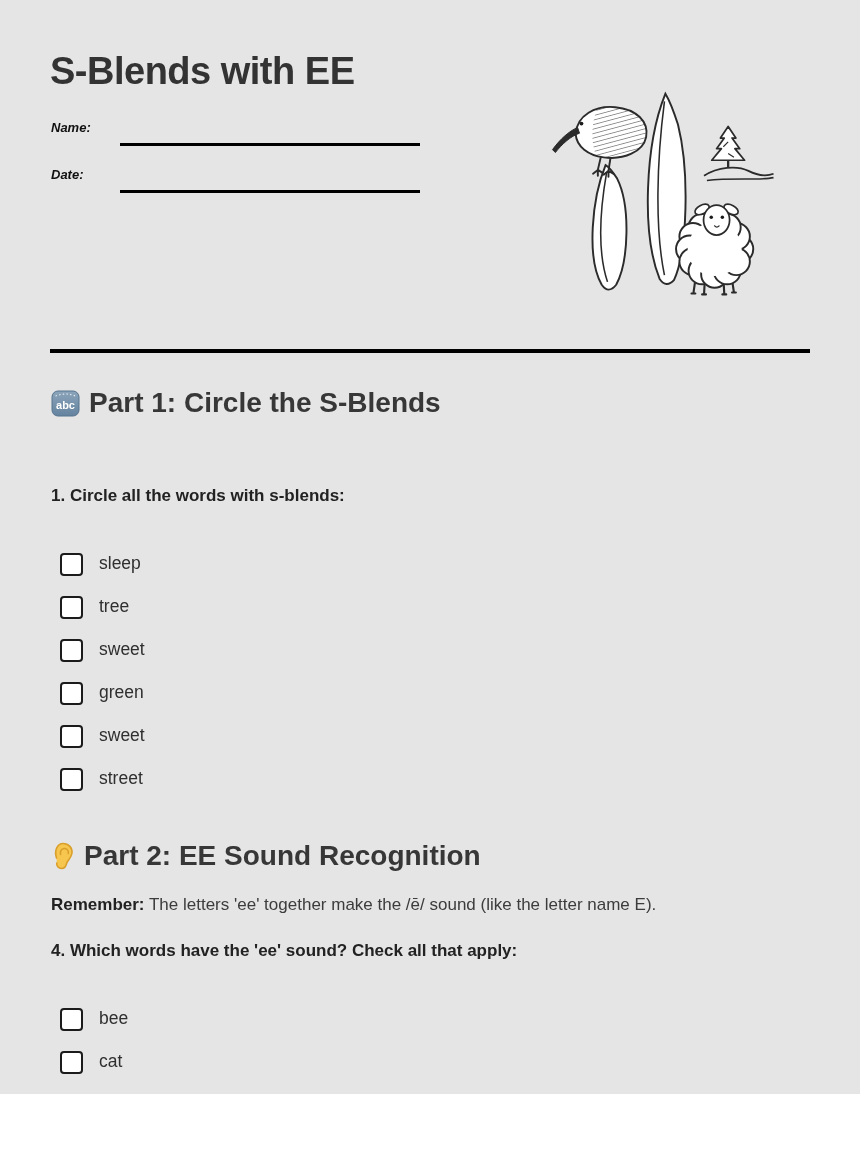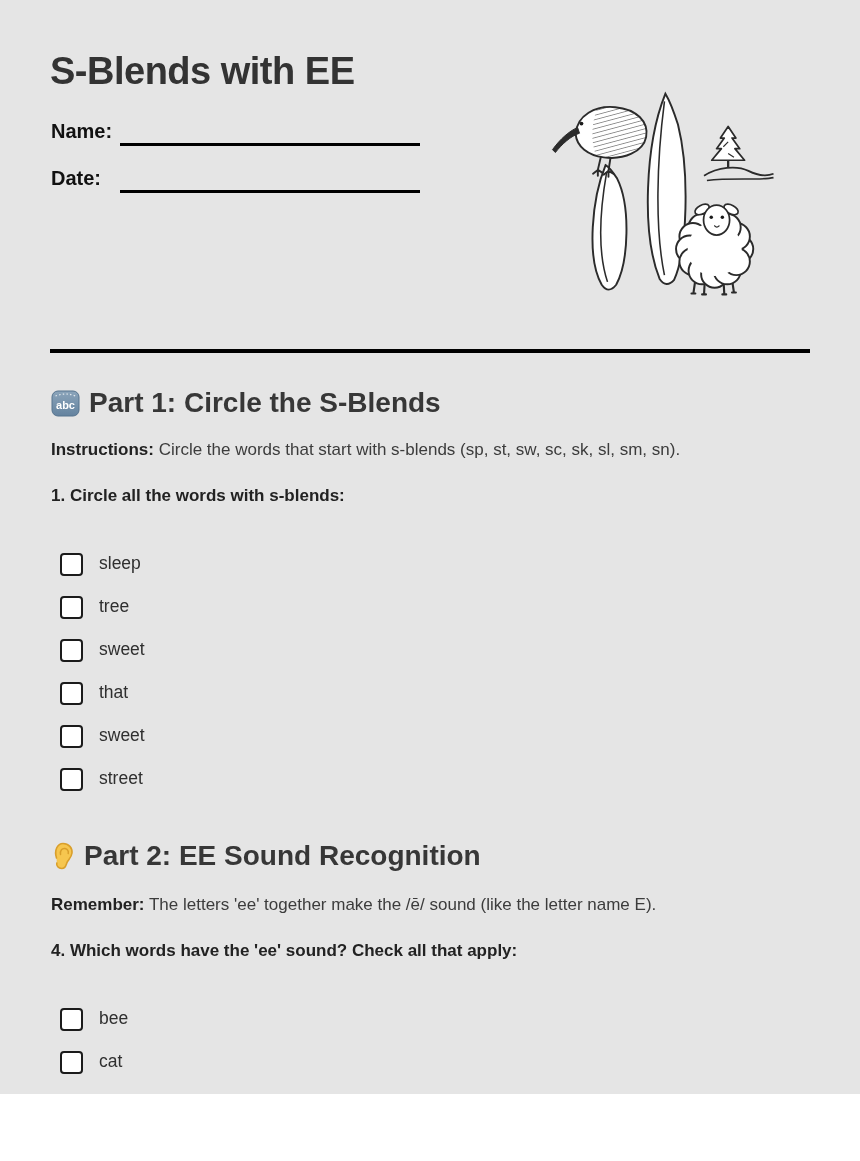--- a/index.html
+++ b/index.html
@@ -19,23 +19,24 @@
     left: 50px; top: 50px;
     font-size: 38px;
     font-weight: bold;
     letter-spacing: -0.5px;
     color: #333333;
   }
 
   .field-label {
     position: absolute;
     left: 51px;
-    font-size: 20px;
+    font-size: 13px;
     font-weight: bold;
     color: #111111;
+    font-style: italic;
   }
   .name-label { top: 120px; }
   .date-label { top: 167px; }
 
   .write-line {
     position: absolute;
     left: 120px;
     width: 300px;
     height: 3px;
     background: #000000;
@@ -215,23 +216,20 @@
             <stop offset="1" stop-color="#64839f"></stop>
         </linearGradient>
       </defs>
       <rect x="1" y="1" width="27" height="25" rx="6" fill="url(#abcg)" stroke="#56748f"></rect>
       <path d="M4.5 6 Q14.5 2 24.5 6" fill="none" stroke="#ffffff" stroke-width="1.2" stroke-dasharray="1.5 2.2" opacity="0.75"></path>
       <text x="14.5" y="18.5" text-anchor="middle" font-size="11" font-weight="bold" fill="#ffffff">abc</text>
     </svg>
     <span class="heading-text">Part 1: Circle the S-Blends</span>
   </div>
 
-  <div class="body-line instructions-line">
-    <b>Instructions:</b><span> Circle the words that start with s-blends (sp, st, sw, sc, sk, sl, sm, sn).</span>
-  </div>
 
   <div class="question-line q1-line">1. Circle all the words with s-blends:</div>
 
   <div class="checklist list1">
   <div class="check-row">
     <span class="checkbox"></span>
     <span class="check-word">sleep</span>
   </div>
 
   <div class="check-row">
@@ -239,21 +237,21 @@
     <span class="check-word">tree</span>
   </div>
 
   <div class="check-row">
     <span class="checkbox"></span>
     <span class="check-word">sweet</span>
   </div>
 
   <div class="check-row">
     <span class="checkbox"></span>
-    <span class="check-word">that</span>
+    <span class="check-word">green</span>
   </div>
 
   <div class="check-row">
     <span class="checkbox"></span>
     <span class="check-word">sweet</span>
   </div>
 
   <div class="check-row">
     <span class="checkbox"></span>
     <span class="check-word">street</span>

